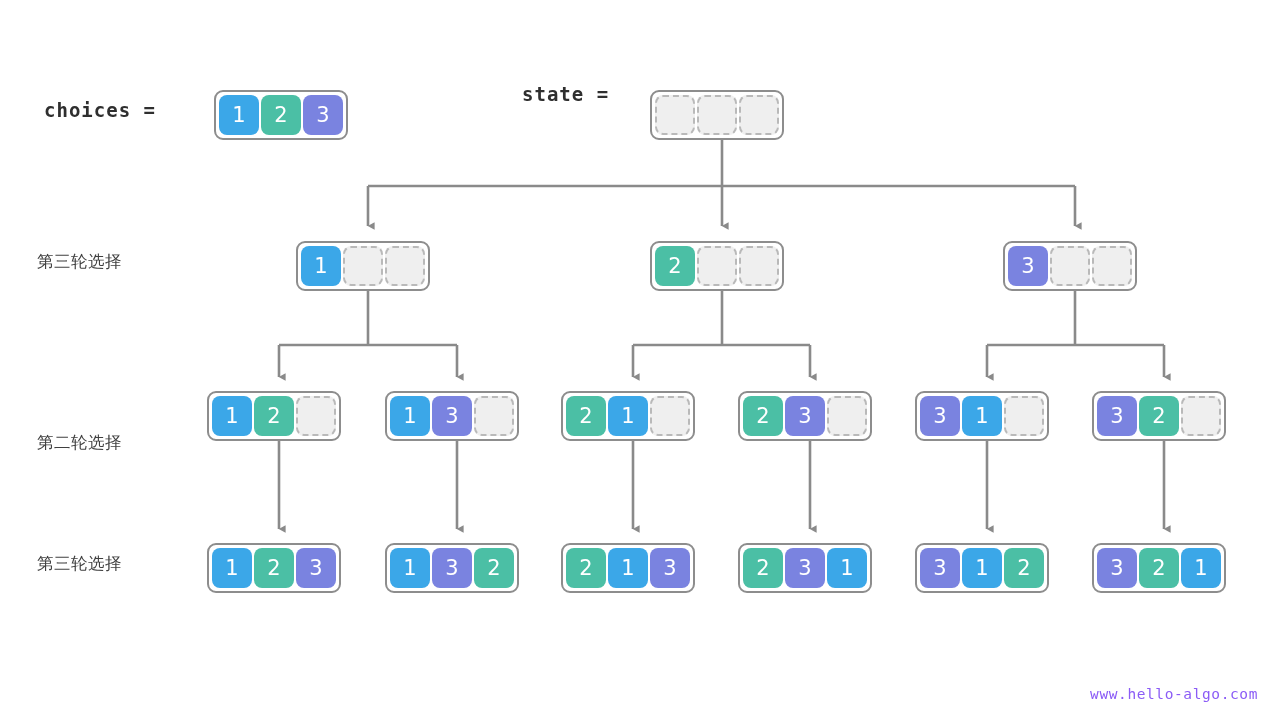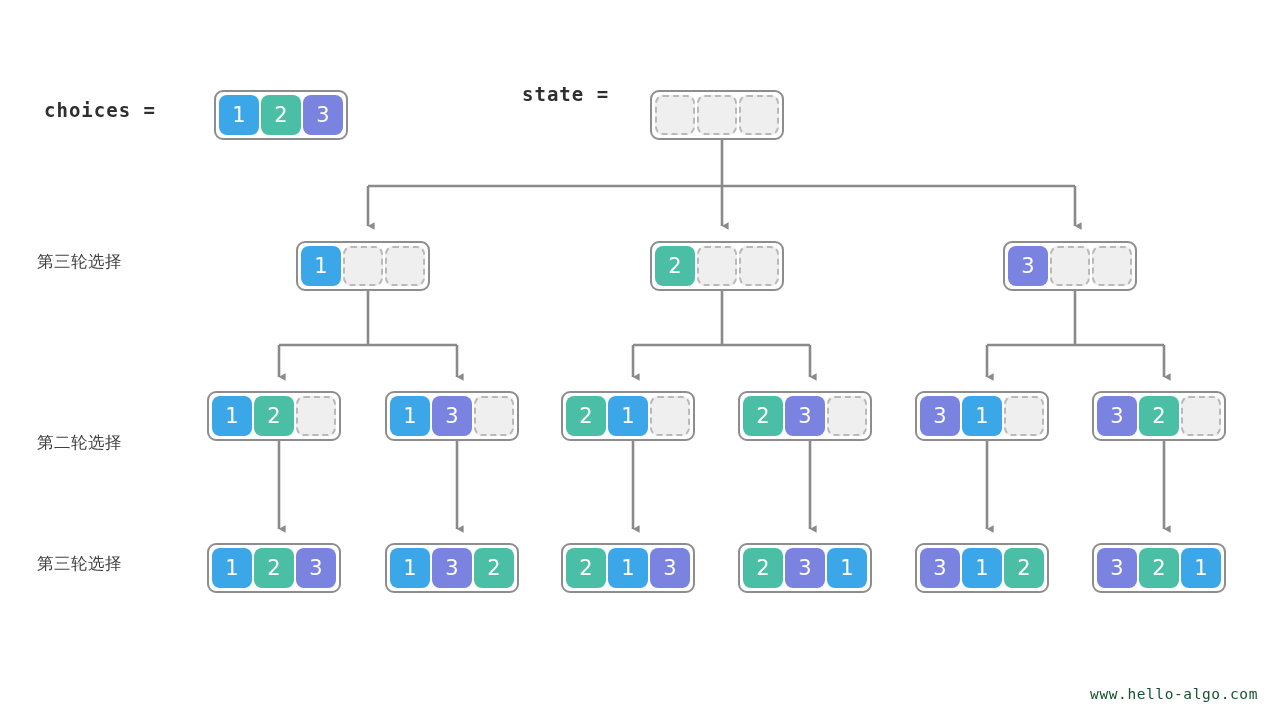--- a/index.html
+++ b/index.html
@@ -62,21 +62,21 @@
     border:2px dashed #b9b9b9;
     color:transparent;
   }
 
   
   .watermark{
     position:absolute;
     right:22px;bottom:18px;
     font-family:"DejaVu Sans Mono","Liberation Mono",monospace;
     font-size:14.5px;
-    color:#14532d;
+    color:#8b5cf6;
     letter-spacing:.6px;
   }
 </style>
 </head>
 <body>
 
 <div id="stage">
 
   <svg id="wires" viewBox="0 0 1280 720" xmlns="http://www.w3.org/2000/svg">
     <defs>

